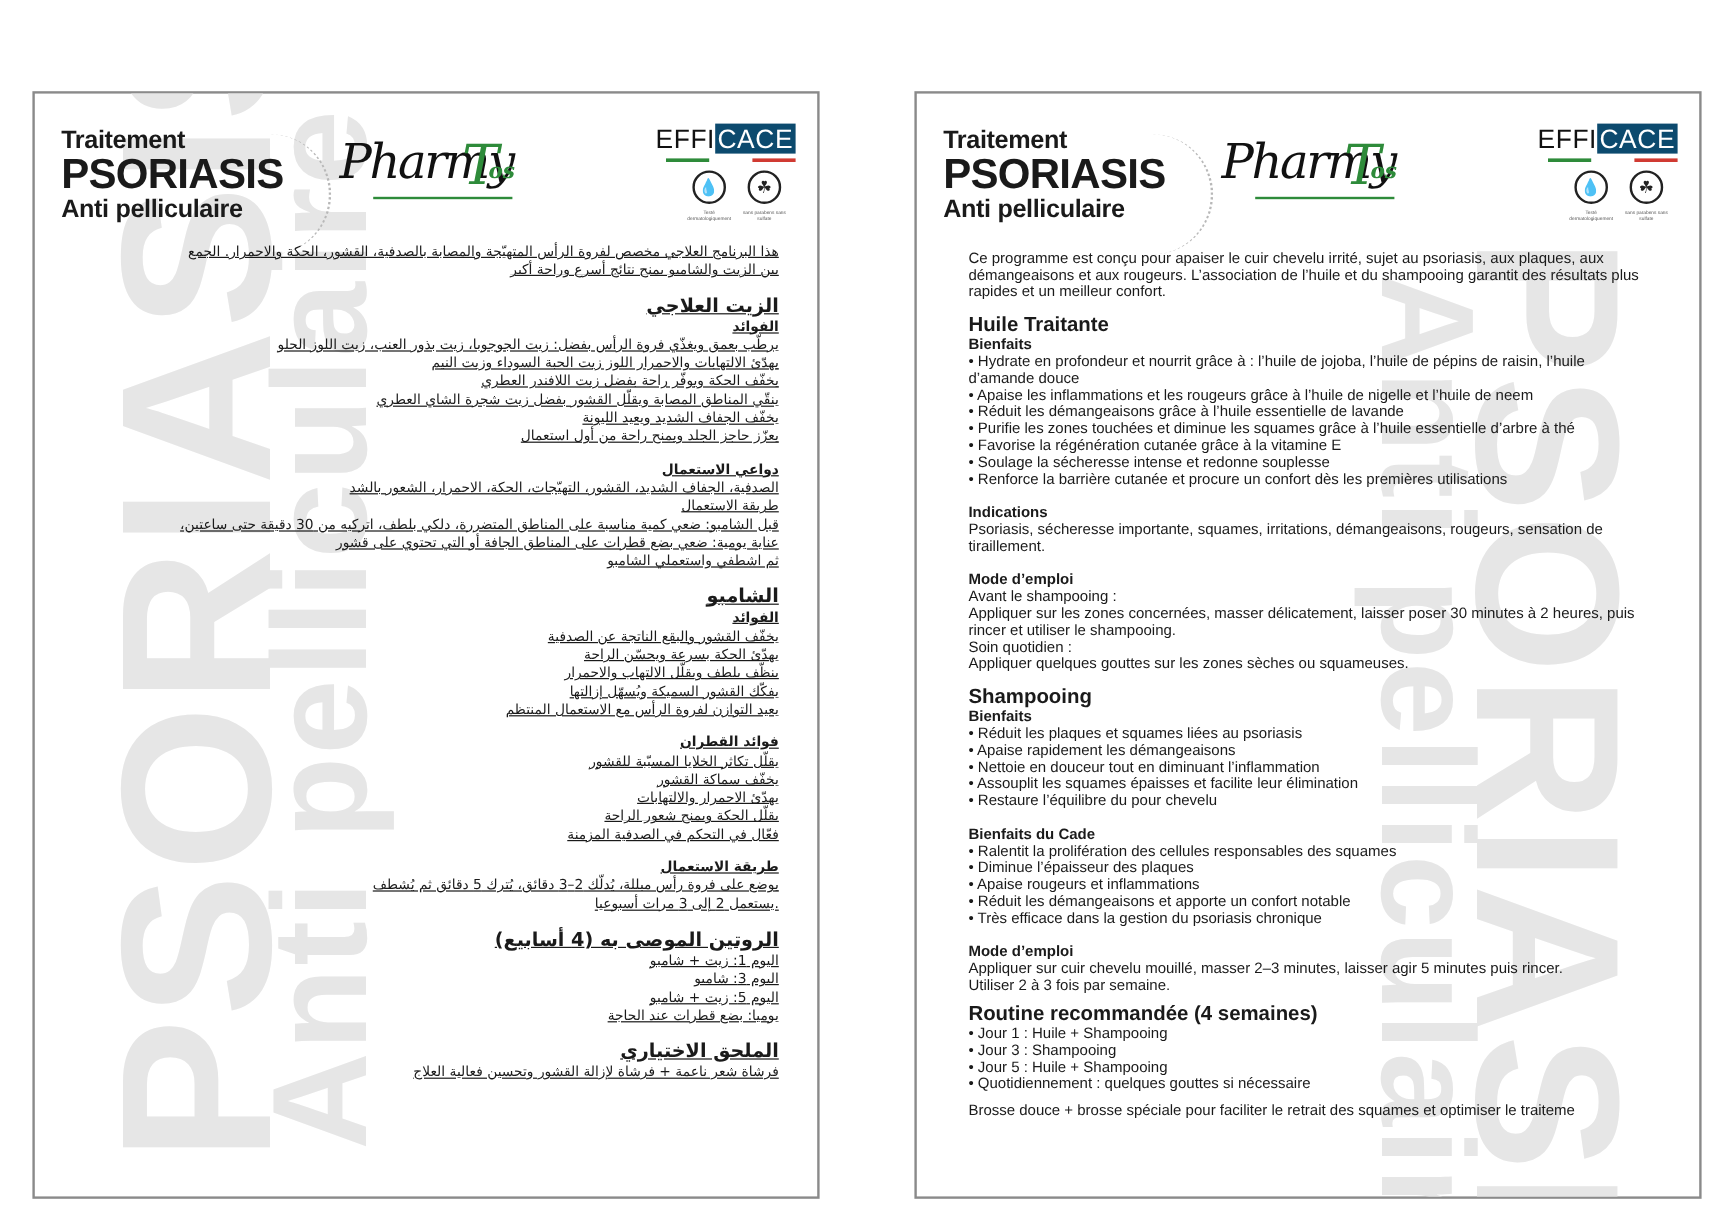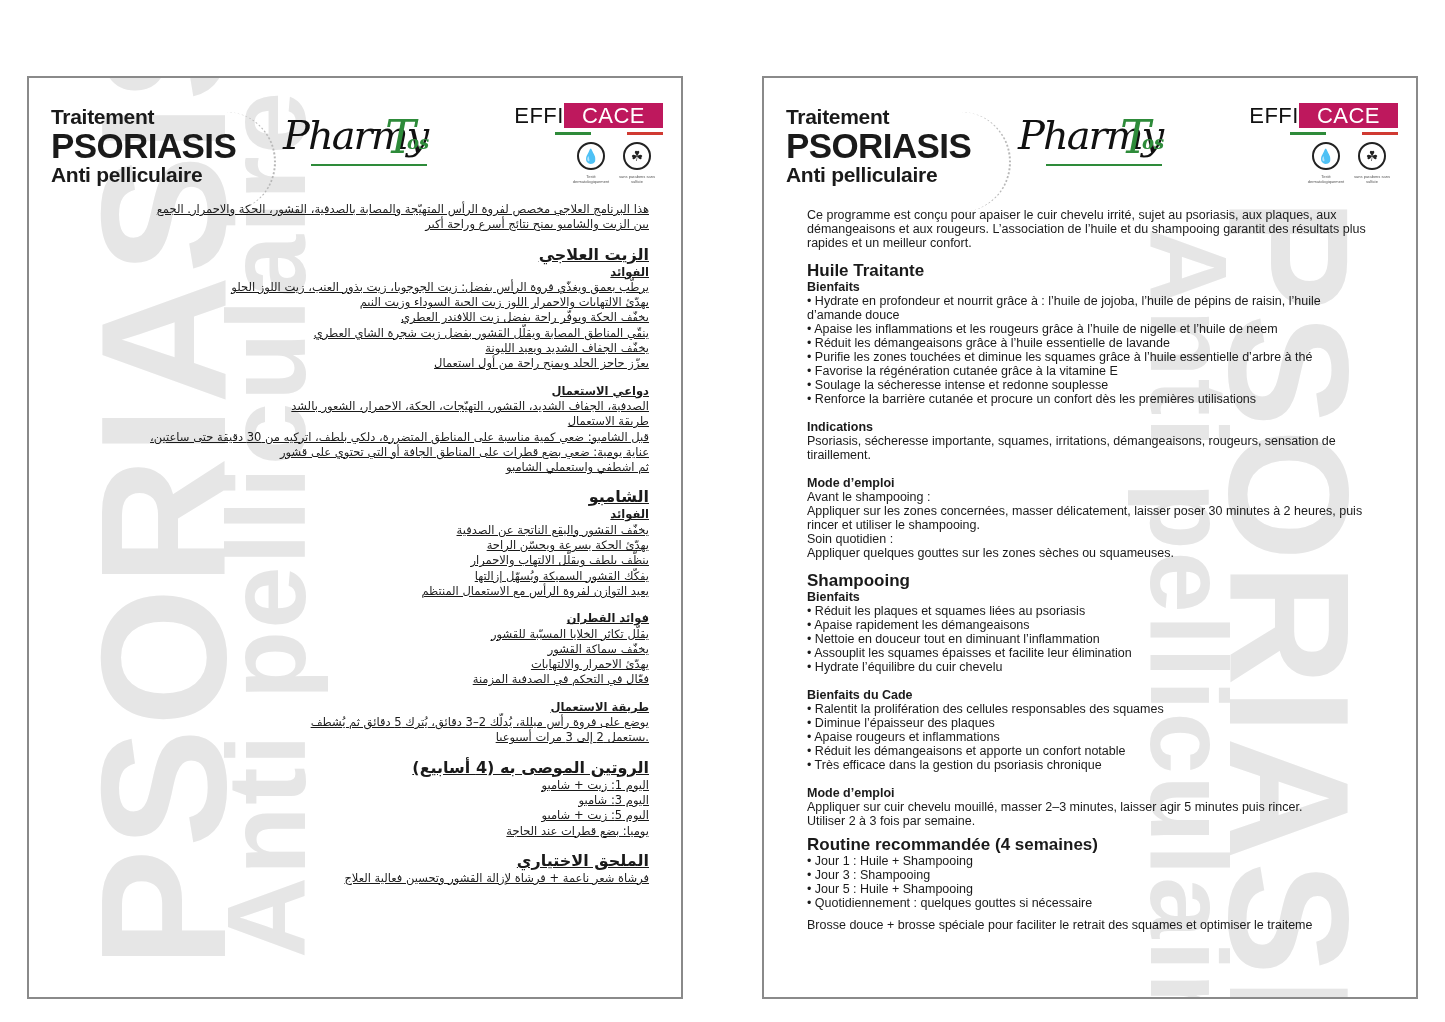--- a/index.html
+++ b/index.html
@@ -38,21 +38,21 @@
                font-style: italic; font-size: 40px; color: #111; letter-spacing: -2px; }
   .logo-t { position: absolute; left: 102px; top: 0; font-family: "DejaVu Serif", serif;
             font-style: italic; font-size: 46px; color: #2e8b3a; }
   .logo-os { position: absolute; left: 124px; top: 22px; font-family: "DejaVu Serif", serif;
              font-style: italic; font-size: 18px; color: #2e8b3a; font-weight: bold; }
   .logo-line { position: absolute; left: 28px; top: 54px; width: 116px; height: 2px; background: #2e8b3a; }
 
   .badge { position: absolute; right: 0; top: -2px; width: 110px; height: 100px; }
   .eff { position: absolute; right: 0; top: 0; font-size: 22px; letter-spacing: 0.5px; line-height: 24px; }
   .eff .a { color: #111; }
-  .eff .b { background: #be185d; color: #fff; padding: 0 18px; }
+  .eff .b { background: #0c4a6e; color: #fff; padding: 0 2px; }
   .flag-green { position: absolute; left: 2px; top: 28px; width: 36px; height: 3px; background: #2e8b3a; }
   .flag-red { position: absolute; right: 0; top: 28px; width: 36px; height: 3px; background: #d03a32; }
   .ico { position: absolute; top: 38px; width: 28px; height: 28px; border: 2px solid #222; border-radius: 50%;
          display: flex; align-items: center; justify-content: center; font-size: 14px; color: #222; }
   .ico.one { left: 24px; } .ico.two { left: 70px; }
   .ico-cap { position: absolute; top: 70px; font-size: 4px; color: #555; text-align: center; width: 40px; line-height: 5px; }
   .ico-cap.one { left: 18px; } .ico-cap.two { left: 64px; }
 
   
   .content { position: absolute; z-index: 2; font-size: 12.5px; line-height: 14px; }
@@ -121,20 +121,21 @@
     <p>يخفّف القشور والبقع الناتجة عن الصدفية</p>
     <p>يهدّئ الحكة بسرعة ويحسّن الراحة</p>
     <p>ينظّف بلطف ويقلّل الالتهاب والاحمرار</p>
     <p>يفكّك القشور السميكة ويُسهّل إزالتها</p>
     <p>يعيد التوازن لفروة الرأس مع الاستعمال المنتظم</p>
     <div class="gap-s"></div>
     <div class="h2">فوائد القطران</div>
     <p>يقلّل تكاثر الخلايا المسبّبة للقشور</p>
     <p>يخفّف سماكة القشور</p>
     <p>يهدّئ الاحمرار والالتهابات</p>
+    <p>يقلّل الحكة ويمنح شعور الراحة</p>
     <p>فعّال في التحكم في الصدفية المزمنة</p>
     <div class="gap-s"></div>
     <div class="h2">طريقة الاستعمال</div>
     <p>يوضع على فروة رأس مبللة، يُدلّك 2–3 دقائق، يُترك 5 دقائق ثم يُشطف</p>
     <p>.يستعمل 2 إلى 3 مرات أسبوعيا</p>
     <div class="gap-s"></div>
     <div class="h1">الروتين الموصى به (4 أسابيع)</div>
     <p>اليوم 1: زيت + شامبو</p>
     <p>اليوم 3: شامبو</p>
     <p>اليوم 5: زيت + شامبو</p>
@@ -194,21 +195,21 @@
     <p>Appliquer sur les zones concernées, masser délicatement, laisser poser 30 minutes à 2 heures, puis rincer et utiliser le shampooing.</p>
     <p>Soin quotidien :</p>
     <p>Appliquer quelques gouttes sur les zones sèches ou squameuses.</p>
     <div class="gap-s"></div>
     <div class="h1">Shampooing</div>
     <div class="h2">Bienfaits</div>
     <p>• Réduit les plaques et squames liées au psoriasis</p>
     <p>• Apaise rapidement les démangeaisons</p>
     <p>• Nettoie en douceur tout en diminuant l’inflammation</p>
     <p>• Assouplit les squames épaisses et facilite leur élimination</p>
-    <p>• Hydrate l’équilibre du cuir chevelu</p>
+    <p>• Restaure l’équilibre du pour chevelu</p>
     <div class="gap-m"></div>
     <div class="h2">Bienfaits du Cade</div>
     <p>• Ralentit la prolifération des cellules responsables des squames</p>
     <p>• Diminue l’épaisseur des plaques</p>
     <p>• Apaise rougeurs et inflammations</p>
     <p>• Réduit les démangeaisons et apporte un confort notable</p>
     <p>• Très efficace dans la gestion du psoriasis chronique</p>
     <div class="gap-m"></div>
     <div class="h2">Mode d’emploi</div>
     <p>Appliquer sur cuir chevelu mouillé, masser 2–3 minutes, laisser agir 5 minutes puis rincer.</p>

